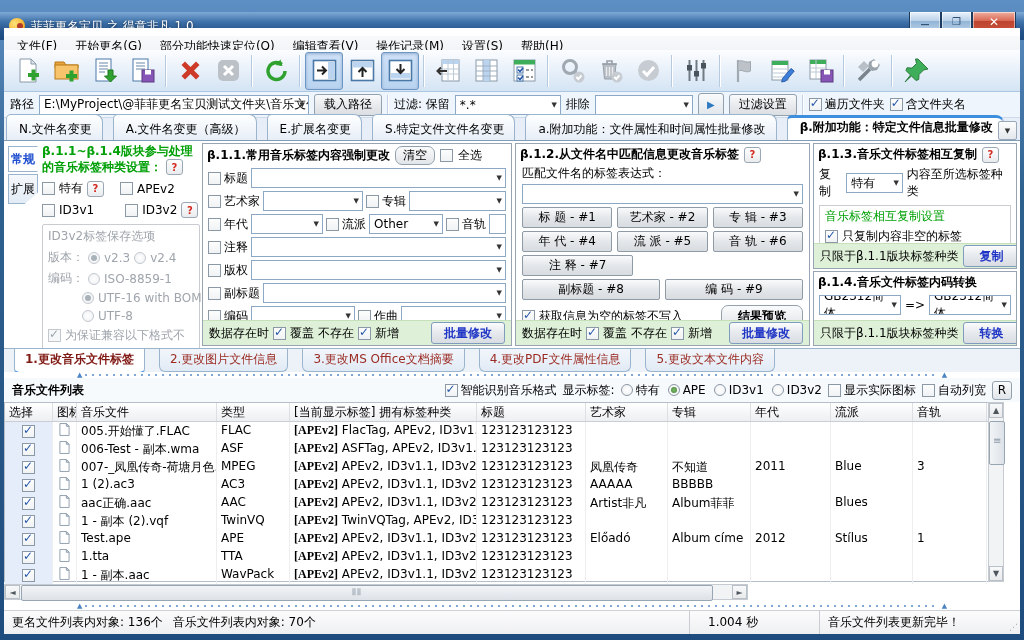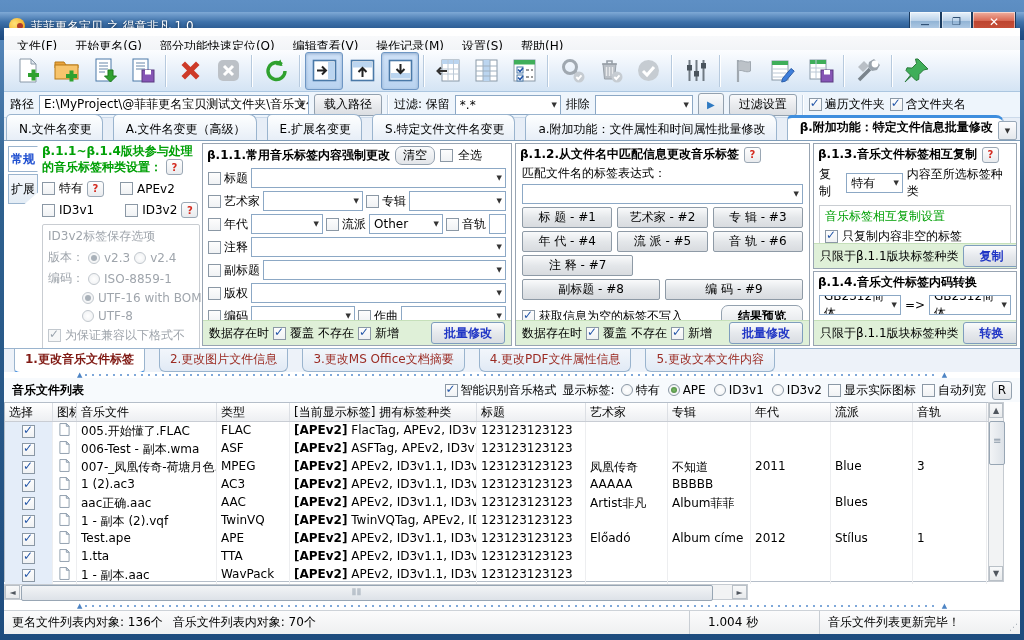--- a/index.html
+++ b/index.html
@@ -126,21 +126,21 @@
   .rbtn{width:18px;height:17px;border:1px solid #93A1AF;border-radius:3px;background:linear-gradient(#FAFBFC,#E2E5E9);
     display:inline-flex;align-items:center;justify-content:center;}
   
   #table{position:absolute;left:0;top:374px;width:1000px;height:180px;border:1px solid #B5BEC9;border-right:none;box-sizing:border-box;}
   #thead{display:flex;height:18px;background:linear-gradient(#FFFFFF,#F4F5F7 60%,#EDEFF2);border-bottom:1px solid #C9CDD4;}
   .th{border-right:1px solid #DCDFE4;padding:1px 0 0 4px;box-sizing:border-box;overflow:hidden;white-space:nowrap;flex:none;}
   .tr{display:flex;height:18px;}
   .td{border-right:1px solid #EDEEF0;padding:1px 0 0 4px;box-sizing:border-box;overflow:hidden;white-space:nowrap;flex:none;}
   .td.selcell{background:#E4EDF9;display:flex;align-items:center;justify-content:center;padding:0;}
   .td.iconcell{display:flex;align-items:center;justify-content:center;padding:0;}
-  .tagb{font-weight:bold;}
+  .tagb{font-weight:bold;font-family:Liberation Serif, serif;}
   
   .sb-btn{background:linear-gradient(#F8F9FA,#E8EAEC);border:1px solid #B9C0C7;display:flex;align-items:center;justify-content:center;
     color:#4F5archive861;font-size:8px;box-sizing:border-box;color:#50565E;}
   #vscroll{position:absolute;left:984px;top:374px;width:16px;height:180px;background:#F2F3F4;border:1px solid #C6CBD1;box-sizing:border-box;}
   #vscroll .up,#vscroll .down{position:absolute;left:0;width:14px;height:15px;}
   #vscroll .up{top:0;} #vscroll .down{bottom:0;}
   #vthumb{position:absolute;left:0px;top:18px;width:14px;height:42px;border:1px solid #98A6B4;border-radius:2px;
     background:linear-gradient(90deg,#F2F4F6,#DDE2E8);}
   #vthumb::after{content:"≡";position:absolute;left:3px;top:13px;color:#8B99A7;font-size:10px;}
   #hscroll{position:absolute;left:0;top:556px;width:744px;height:16px;background:#F2F3F4;border:1px solid #C6CBD1;box-sizing:border-box;}
@@ -540,28 +540,28 @@
           </div>
           <div class="frow">
             <span class="cb"></span>
             <span class="flab">注释</span>
             <div class="combo" style="flex: 1 1 0%;">
               <span></span>
             </div>
           </div>
           <div class="frow">
             <span class="cb"></span>
-            <span class="flab">副标题</span>
+            <span class="flab">版权</span>
             <div class="combo" style="flex: 1 1 0%;">
               <span></span>
             </div>
           </div>
           <div class="frow">
             <span class="cb"></span>
-            <span class="flab">版权</span>
+            <span class="flab">副标题</span>
             <div class="combo" style="flex: 1 1 0%;">
               <span></span>
             </div>
           </div>
           <div class="frow">
             <span class="cb"></span>
             <span class="flab">编码</span>
             <div class="combo" style="width: 104px;">
               <span></span>
             </div>

